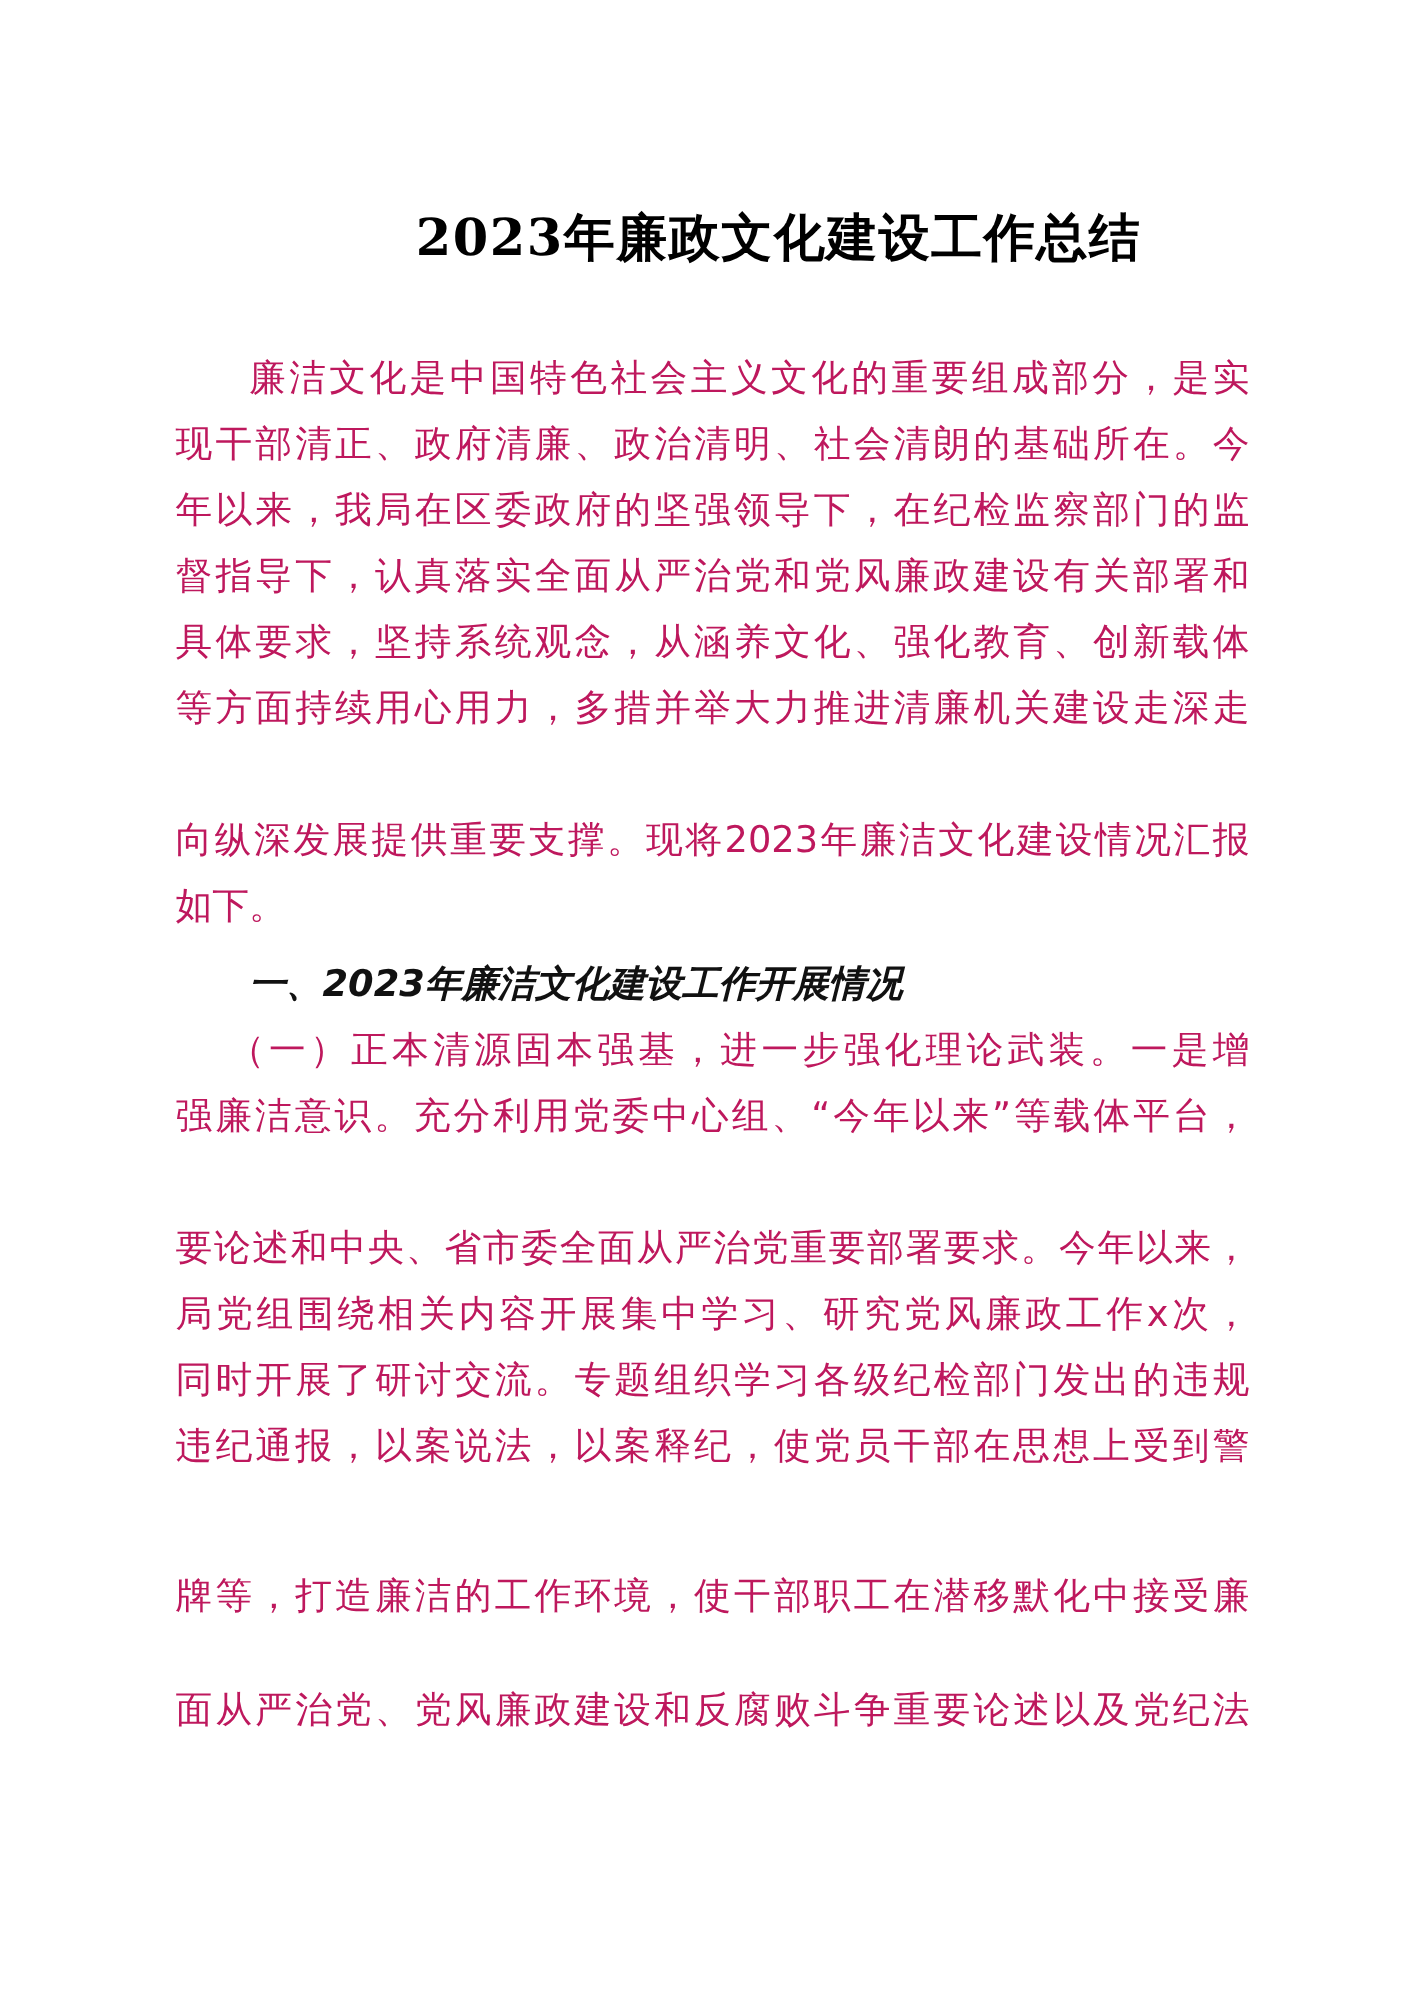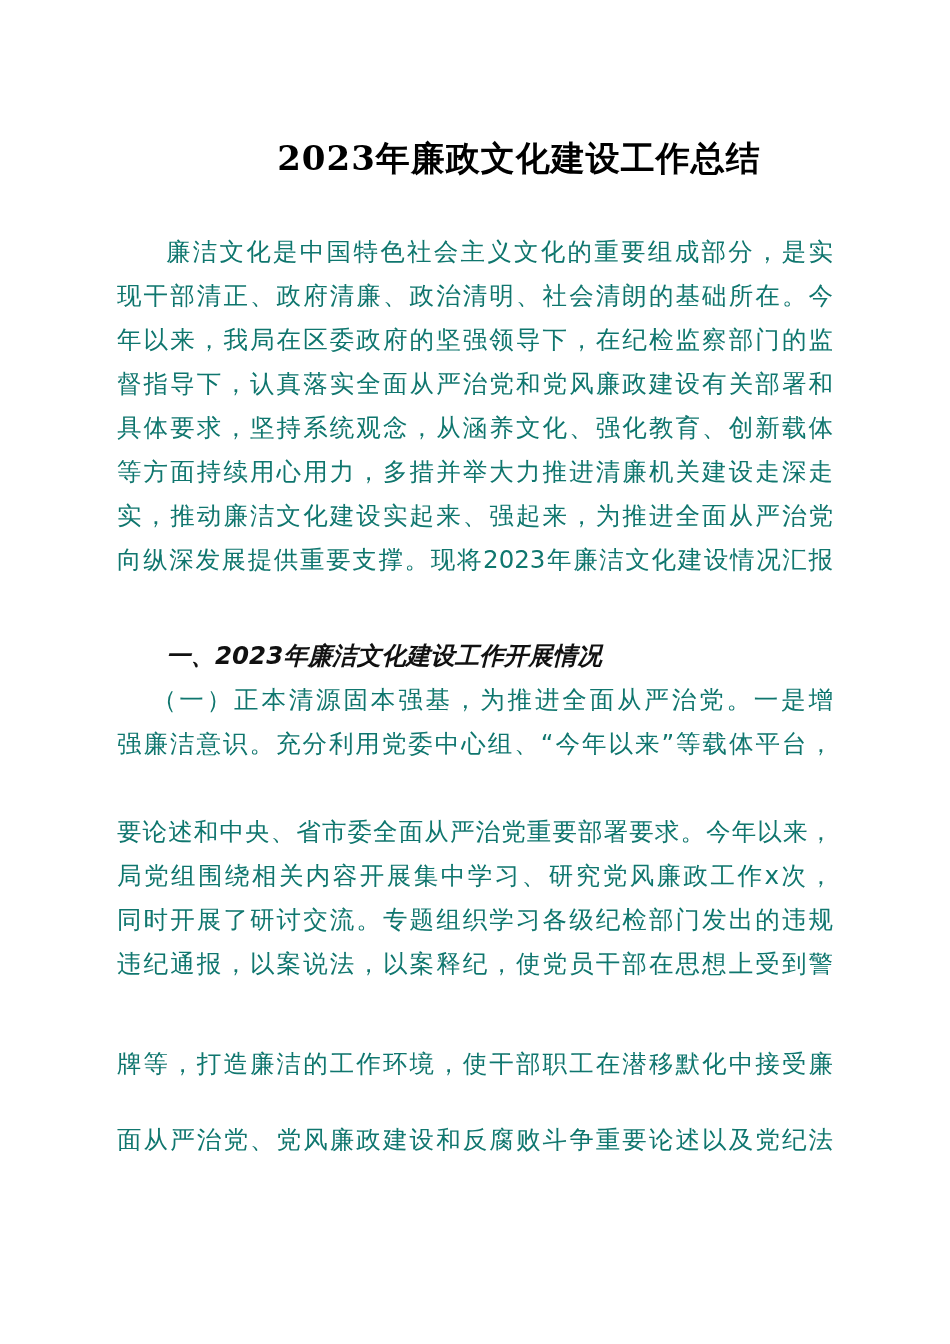--- a/index.html
+++ b/index.html
@@ -1,41 +1,41 @@
 <!DOCTYPE html>
 <html><head>
 <meta charset="utf-8">
 <style>
   html, body { margin: 0; padding: 0; background: #ffffff; }
   body { width: 950px; height: 1344px; position: relative; overflow: hidden; font-family: "DejaVu Serif", serif; color: #111; }
   .page { position: absolute; left: 0; top: 0; width: 950px; height: 1344px; background: #fff; }
   .title { position: absolute; left: 0; top: 136px; width: 950px; text-align: center; font-size: 34px; font-weight: bold; letter-spacing: 1px; color: #000; font-family: "DejaVu Serif", serif; padding-left: 44px; }
-  .line { position: absolute; left: 117px; width: 716px; font-size: 24.5px; line-height: 30px; white-space: nowrap; text-align: justify; text-align-last: justify; letter-spacing: 0; color: #0f766e; font-family: "DejaVu Sans", sans-serif; font-weight: normal; }
+  .line { position: absolute; left: 117px; width: 716px; font-size: 24.5px; line-height: 30px; white-space: nowrap; text-align: justify; text-align-last: justify; letter-spacing: 0; color: #be185d; font-family: "DejaVu Sans", sans-serif; font-weight: normal; }
   .line.last { text-align-last: left; }
   .line.indent { left: 166px; width: 667px; }
   .heading { position: absolute; left: 166px; font-size: 24.5px; line-height: 30px; font-weight: bold; color: #111; white-space: nowrap; font-family: "DejaVu Sans", sans-serif; font-style: italic; }
 </style>
 </head>
 <body>
 
 <div class="page">
   <div class="title">2023年廉政文化建设工作总结</div>
 
   <div class="line indent" style="top:237px">廉洁文化是中国特色社会主义文化的重要组成部分，是实</div>
   <div class="line" style="top:281px">现干部清正、政府清廉、政治清明、社会清朗的基础所在。今</div>
   <div class="line" style="top:325px">年以来，我局在区委政府的坚强领导下，在纪检监察部门的监</div>
   <div class="line" style="top:369px">督指导下，认真落实全面从严治党和党风廉政建设有关部署和</div>
   <div class="line" style="top:413px">具体要求，坚持系统观念，从涵养文化、强化教育、创新载体</div>
   <div class="line" style="top:457px">等方面持续用心用力，多措并举大力推进清廉机关建设走深走</div>
-  <div class="line" style="top:501px">实，推动廉洁文化建设实起来、强起来，为推进全面从严治党</div>
   <div class="line" style="top:545px">向纵深发展提供重要支撑。现将2023年廉洁文化建设情况汇报</div>
+  <div class="line last" style="top:589px">如下。</div>
 
   <div class="heading" style="top:641px">一、2023年廉洁文化建设工作开展情况</div>
 
-  <div class="line indent" style="top:685px; left:152px; width:681px">（一）正本清源固本强基，为推进全面从严治党。一是增</div>
+  <div class="line indent" style="top:685px; left:152px; width:681px">（一）正本清源固本强基，进一步强化理论武装。一是增</div>
   <div class="line" style="top:729px">强廉洁意识。充分利用党委中心组、“今年以来”等载体平台，</div>
   <div class="line" style="top:817px">要论述和中央、省市委全面从严治党重要部署要求。今年以来，</div>
   <div class="line" style="top:861px">局党组围绕相关内容开展集中学习、研究党风廉政工作x次，</div>
   <div class="line" style="top:905px">同时开展了研讨交流。专题组织学习各级纪检部门发出的违规</div>
   <div class="line" style="top:949px">违纪通报，以案说法，以案释纪，使党员干部在思想上受到警</div>
   <div class="line" style="top:1049px">牌等，打造廉洁的工作环境，使干部职工在潜移默化中接受廉</div>
   <div class="line" style="top:1125px">面从严治党、党风廉政建设和反腐败斗争重要论述以及党纪法</div>
 </div>
 
 </body></html>

